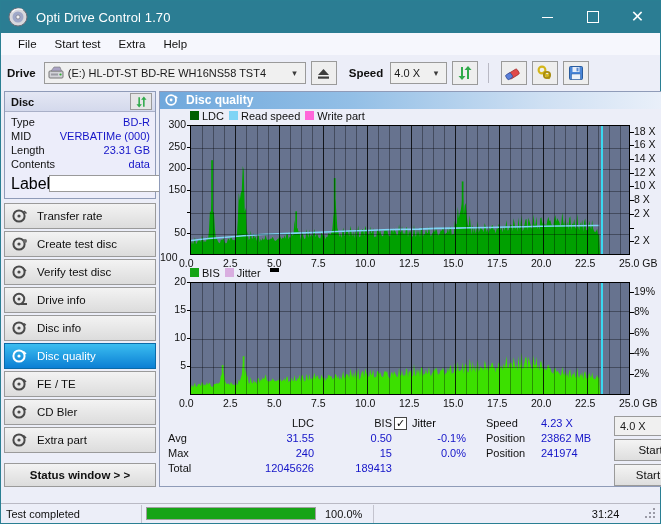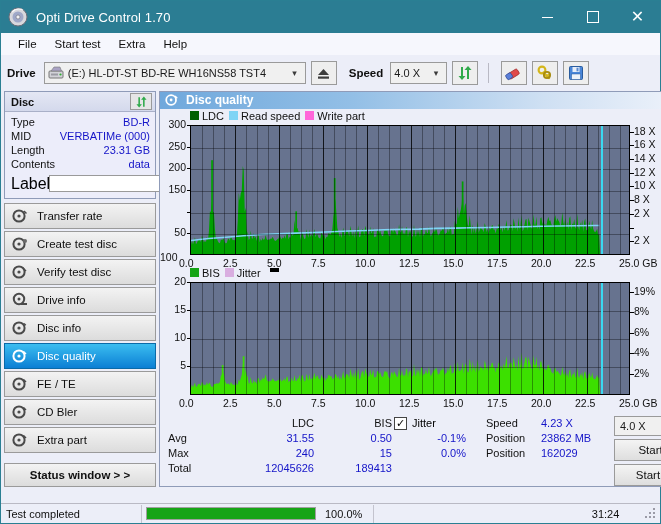--- a/index.html
+++ b/index.html
@@ -639,21 +639,21 @@
             <div class="kv">
               <span class="k">Speed</span>
               <span class="v">4.23 X</span>
             </div>
             <div class="kv">
               <span class="k">Position</span>
               <span class="v">23862 MB</span>
             </div>
             <div class="kv">
               <span class="k">Position</span>
-              <span class="v">162029</span>
+              <span class="v">241974</span>
             </div>
           </div>
 
           <div class="btncol">
             <div class="cmbsm">
               <span>4.0 X</span>
 
             </div>
             <div class="abtn">Start full</div>
             <div class="abtn">Start part</div>

